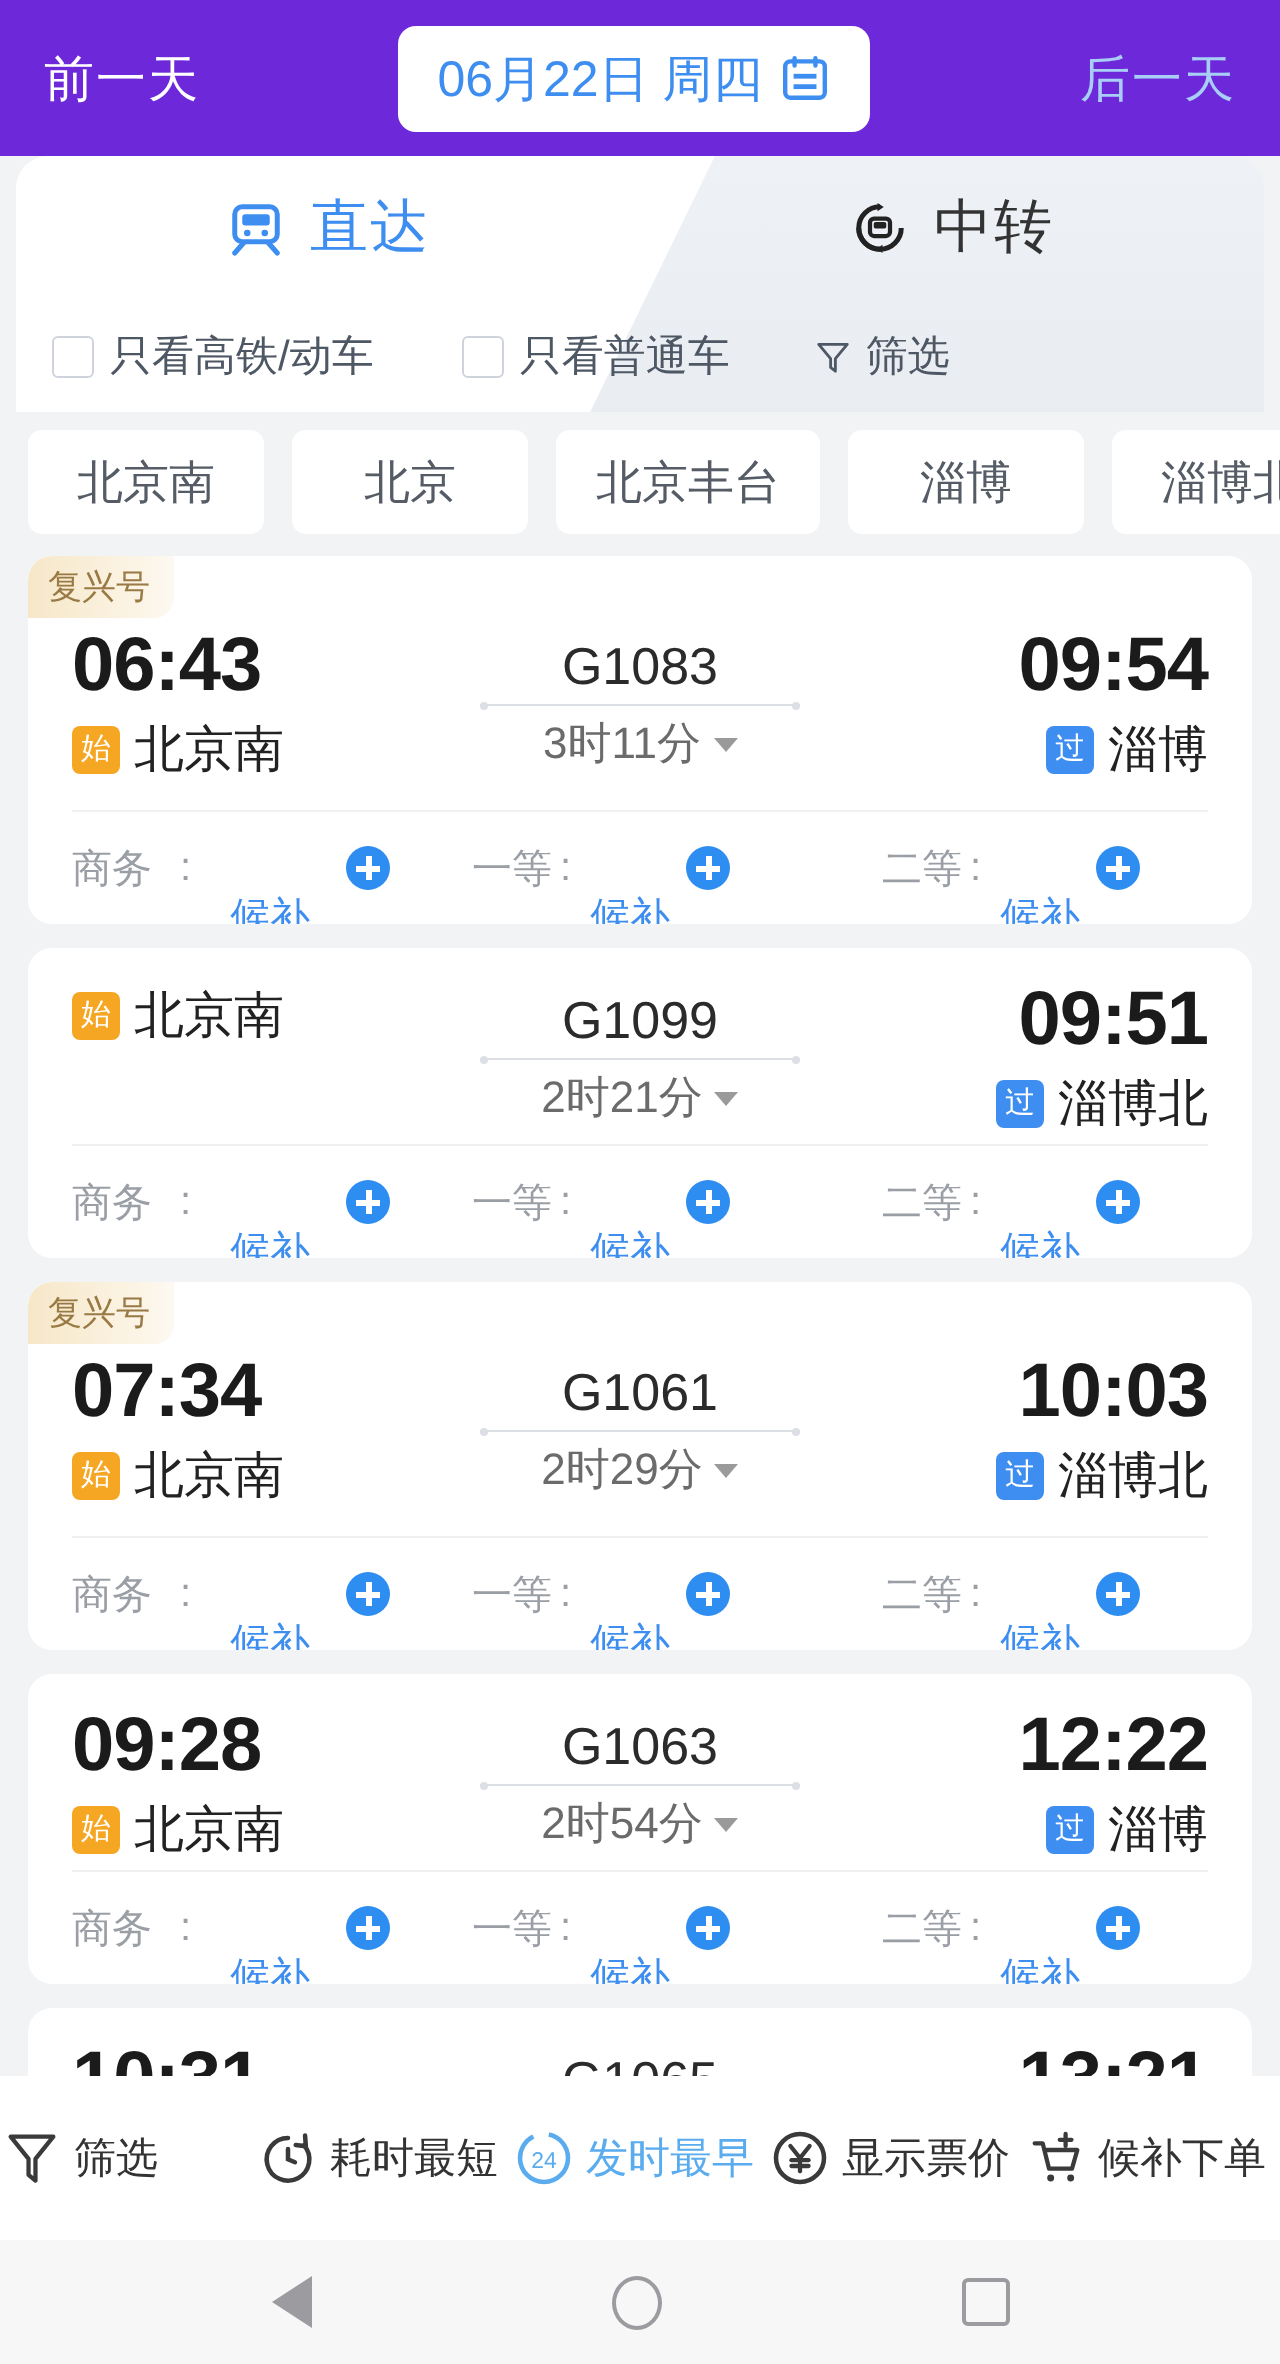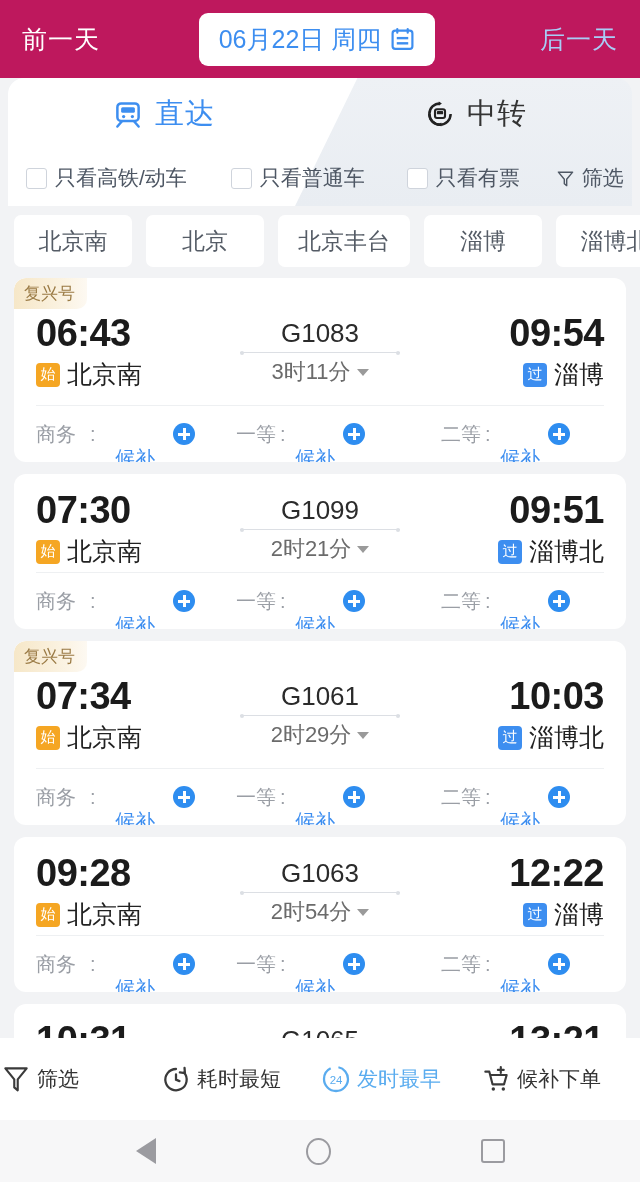--- a/index.html
+++ b/index.html
@@ -7,21 +7,21 @@
     width: 640px; height: 1182px;
     font-family: "Liberation Sans", "DejaVu Sans", sans-serif;
     background: #f2f3f5;
     overflow: hidden;
   }
   .screen { position: relative; width: 640px; height: 1182px; background: #f2f3f5; }
 
   
   .topbar {
     position: absolute; top: 0; left: 0; width: 640px; height: 78px;
-    background: #be185d;
+    background: #6d28d9;
     display: flex; align-items: center; justify-content: space-between;
     padding: 0 22px;
   }
   .topbar-side {
     font-size: 25px; color: #ffffff; letter-spacing: 1px;
   }
   .topbar-side.dim { color: #a8cdf6; }
   .date-pill {
     background: #ffffff; border-radius: 9px;
     padding: 10px 20px;
@@ -241,24 +241,20 @@
 
     <div class="filters">
       <div class="fitem f1">
         <span class="cbox"></span>
         <span>只看高铁/动车</span>
       </div>
       <div class="fitem f2">
         <span class="cbox"></span>
         <span>只看普通车</span>
       </div>
-      <div class="fitem f3">
-        <span class="cbox"></span>
-        <span>只看有票</span>
-      </div>
       <div class="fsx">
         <span class="funnel">
           <svg viewBox="0 0 24 24" width="19" height="19">
             <path d="M3 4 L21 4 L13.5 13 L13.5 21 L10.5 18.6 L10.5 13 Z" fill="none" stroke="#4e5764" stroke-width="1.8" stroke-linejoin="round"></path>
           </svg>
         </span>
         <span>筛选</span>
       </div>
     </div>
   </div>
@@ -318,21 +314,20 @@
             <span>:&nbsp;</span>
           <span class="sv">候补</span>
           <span class="plus"></span>
         </div>
       </div>
     </div>
 
     <div class="card">
       <div class="card-top" style="padding-top:14px;">
         <div class="col-left">
-          <div class="time">07:30</div>
           <div class="stationline">
             <span class="badge-sq badge-start">始</span>
             <span class="stname">北京南</span>
           </div>
         </div>
         <div class="col-mid">
           <div class="trainno">G1099</div>
           <div class="midline"></div>
           <div class="duration">
             <span>2时21分</span>
@@ -504,20 +499,32 @@
       <span class="blabel">耗时最短</span>
     </div>
     <div class="bitem on">
       <span class="bicon">
         <svg viewBox="0 0 24 24" width="32" height="32">
           <circle cx="12" cy="12" r="9" fill="none" stroke="#5aacef" stroke-width="1.7" stroke-dasharray="38 6"></circle>
           <text x="12" y="15.6" text-anchor="middle" font-size="8.6" font-family="Liberation Sans, sans-serif" fill="#5aacef">24</text>
         </svg>
       </span>
       <span class="blabel">发时最早</span>
+    </div>
+    <div class="bitem">
+      <span class="bicon">
+        <svg viewBox="0 0 24 24" width="32" height="32">
+          <circle cx="12" cy="12" r="9" fill="none" stroke="#3a3a3a" stroke-width="1.7"></circle>
+          <path d="M8.4 7.5 L12 12 L15.6 7.5" fill="none" stroke="#3a3a3a" stroke-width="1.6" stroke-linecap="round"></path>
+          <path d="M12 12 L12 17" stroke="#3a3a3a" stroke-width="1.6" stroke-linecap="round"></path>
+          <path d="M8.8 12.8 L15.2 12.8" stroke="#3a3a3a" stroke-width="1.6" stroke-linecap="round"></path>
+          <path d="M8.8 15 L15.2 15" stroke="#3a3a3a" stroke-width="1.6" stroke-linecap="round"></path>
+        </svg>
+      </span>
+      <span class="blabel">显示票价</span>
     </div>
     <div class="bitem">
       <span class="bicon">
         <svg viewBox="0 0 24 24" width="32" height="32">
           <path d="M4 6.5 L7 6.5 L9.4 16 L18 16 L20 9 L8 9" fill="none" stroke="#3a3a3a" stroke-width="1.6" stroke-linecap="round" stroke-linejoin="round"></path>
           <circle cx="10" cy="19.5" r="1.3" fill="#3a3a3a"></circle>
           <circle cx="17.5" cy="19.5" r="1.3" fill="#3a3a3a"></circle>
           <path d="M15.6 3 L15.6 7.5 M13.4 5.2 L17.8 5.2" stroke="#3a3a3a" stroke-width="1.6" stroke-linecap="round"></path>
         </svg>
       </span>

